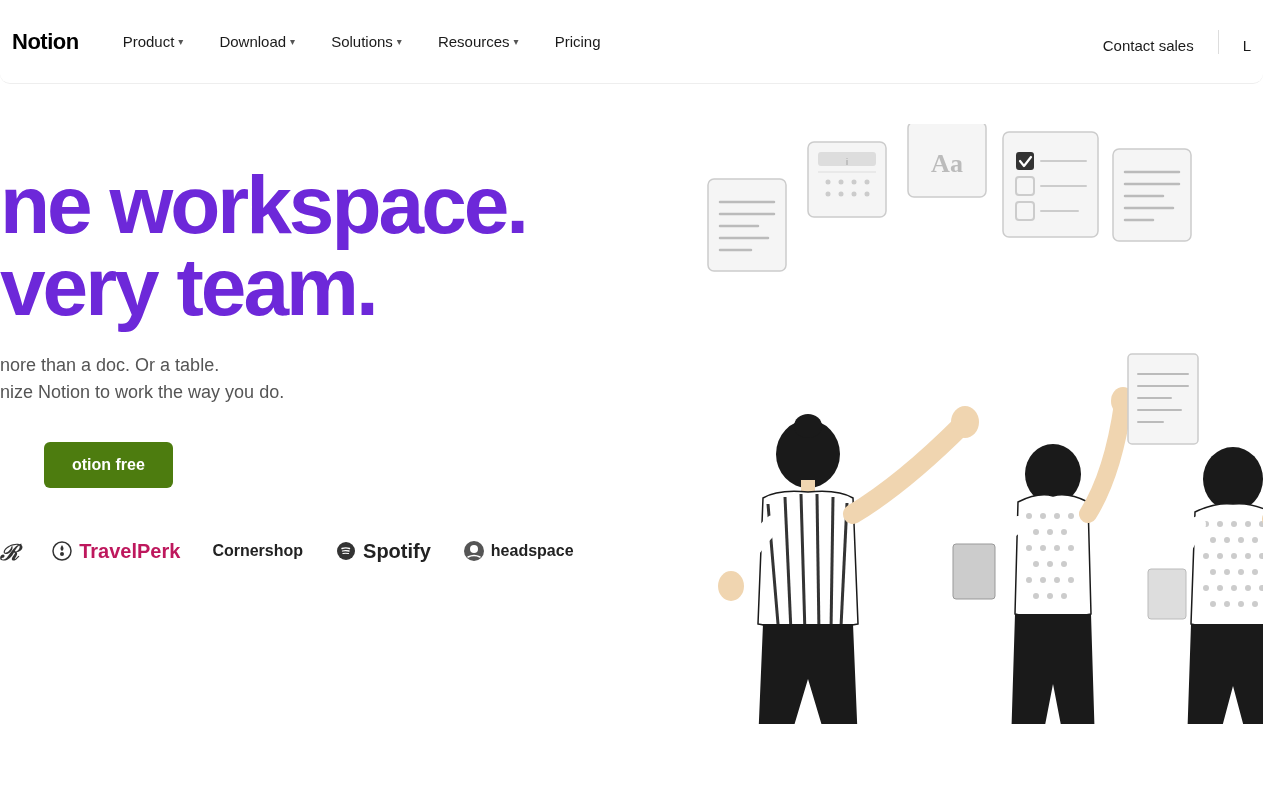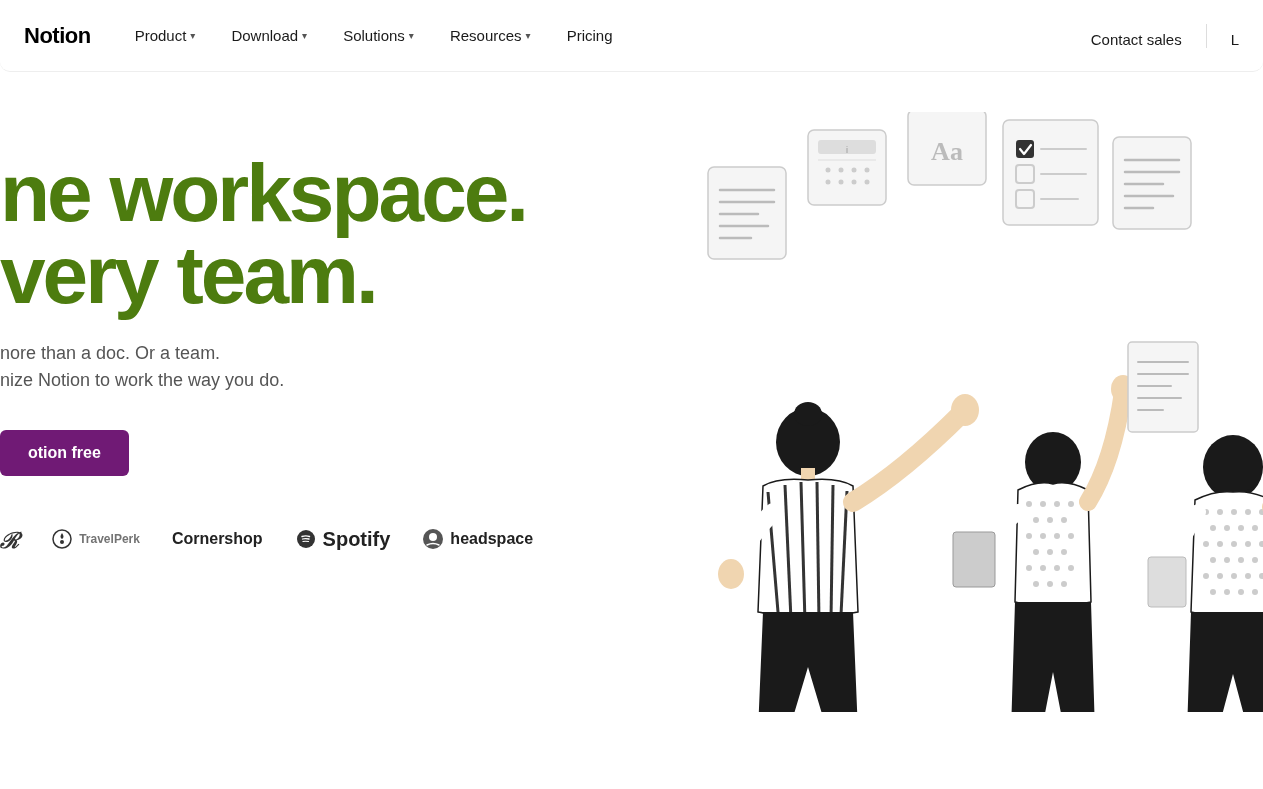--- a/index.html
+++ b/index.html
@@ -8,22 +8,22 @@
       background: #fff;
       width: 1263px;
       min-height: 789px;
       overflow-x: hidden;
     }
 
     
     nav {
       display: flex;
       align-items: center;
-      padding: 0 24px;
-      height: 72px;
+      padding: 0 12px;
+      height: 84px;
       border-bottom: 1px solid #eee;
       position: relative;
       border-radius: 10px;
     }
     .nav-logo {
       font-size: 22px;
       font-weight: 700;
       color: #000;
       margin-right: 32px;
       letter-spacing: -0.5px;
@@ -84,40 +84,41 @@
     }
     .hero-content {
       padding-left: 0;
       max-width: 580px;
       z-index: 2;
     }
     .hero-headline {
       font-size: 82px;
       font-weight: 800;
       line-height: 1.0;
-      color: #4d7c0f;
+      color: #6d28d9;
       letter-spacing: -3px;
       margin-bottom: 24px;
     }
     .hero-subtext {
       font-size: 18px;
       color: #555;
       line-height: 1.5;
       margin-bottom: 36px;
     }
     .hero-cta {
       display: inline-block;
-      background: #701a75;
+      background: #4d7c0f;
       color: #fff;
       padding: 14px 28px;
       border-radius: 6px;
       font-size: 16px;
       font-weight: 600;
       cursor: pointer;
       border: none;
+      margin-left: 44px;
     }
 
     
     .logos-section {
       padding: 0;
       margin-top: 48px;
     }
     .logos-label {
       font-size: 11px;
       font-weight: 600;
@@ -142,21 +143,21 @@
     .logo-icon {
       width: 22px;
       height: 22px;
       display: flex;
       align-items: center;
       justify-content: center;
     }
     .logo-cornershop { font-size: 16px; font-weight: 700; color: #222; }
     .logo-spotify { font-size: 20px; font-weight: 700; color: #222; }
     .logo-headspace { font-size: 16px; font-weight: 700; color: #222; }
-    .logo-travelperk { font-size: 12px; font-weight: 700; color: #737373; }
+    .logo-travelperk { font-size: 20px; font-weight: 700; color: #be185d; }
 
     
     .hero-illustration {
       position: absolute;
       right: -60px;
       top: 40px;
       width: 700px;
       height: 640px;
     }
   </style>
@@ -193,21 +194,21 @@
   </div>
 </nav>
 
 <section class="hero">
   <div class="hero-content">
     <h1 class="hero-headline">
       <span>ne workspace.</span><br>
       <span>very team.</span>
     </h1>
     <p class="hero-subtext">
-      <span>nore than a doc. Or a team.</span><br>
+      <span>nore than a doc. Or a table.</span><br>
       <span>nize Notion to work the way you do.</span>
     </p>
     <button class="hero-cta">
       <span>otion free</span>
     </button>
 
     
     <div class="logos-section">
       <div class="logos-row">
 

